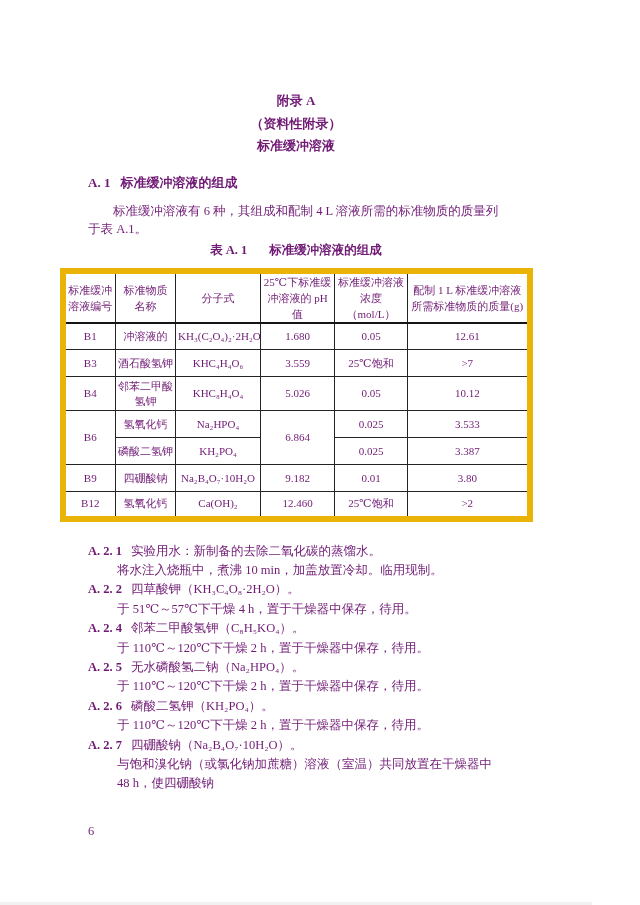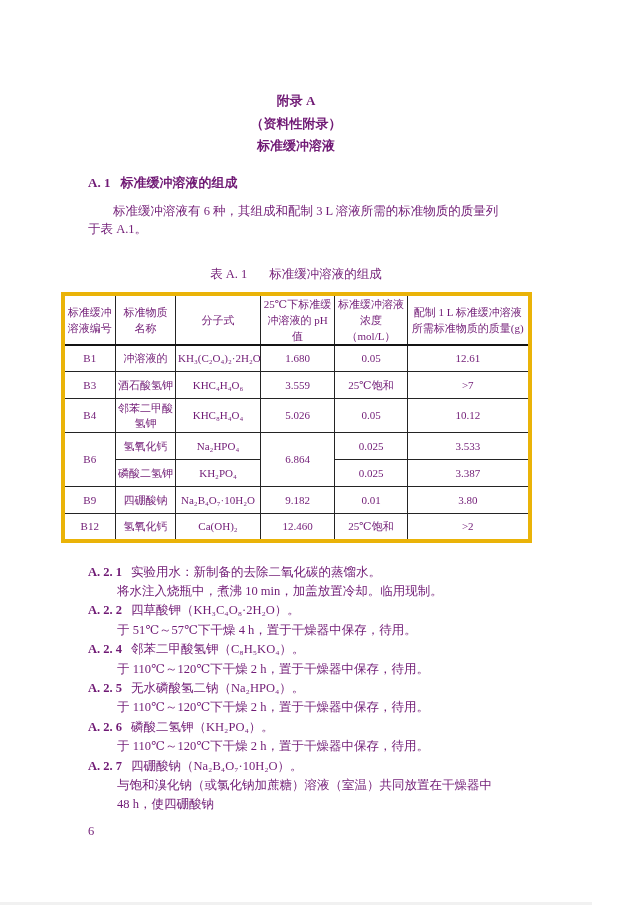--- a/index.html
+++ b/index.html
@@ -15,29 +15,29 @@
   }
   .center { text-align: center; }
 
   .appendix { padding-top: 90px; line-height: 22.5px; font-size: 13px; font-weight: bold; }
 
   .h-section { margin: 16px 88px 0 88px; font-size: 13px; font-weight: bold; line-height: 17.5px; }
   .h-section .h-label { margin-right: 10px; }
 
   .para { margin: 12px 88px 0 88px; line-height: 17.5px; text-indent: 2em; }
 
-  .tbl-caption { margin-top: 28px; font-weight: normal; line-height: 17.5px; }
+  .tbl-caption { margin-top: 4px; font-weight: bold; line-height: 17.5px; }
   .tbl-caption .cap-label { margin-right: 22px; }
 
   table.btable {
     border-collapse: collapse;
     table-layout: fixed;
     width: 467px;
     margin: 8px auto 0 auto;
-    border: 4px solid #eab308;
+    border: 6px solid #eab308;
   }
   table.btable th, table.btable td {
     border: 1px solid #242424;
     text-align: center;
     vertical-align: middle;
     padding: 0 2px;
     font-weight: normal;
   }
   table.btable thead th {
     font-size: 11px;
@@ -78,21 +78,21 @@
   <div class="appendix center">
     <div>附录 A</div>
     <div>（资料性附录）</div>
     <div>标准缓冲溶液</div>
   </div>
 
   <div class="h-section">
     <span class="h-label">A. 1</span><span>标准缓冲溶液的组成</span>
   </div>
 
-  <div class="para">标准缓冲溶液有 6 种，其组成和配制 3 L 溶液所需的标准物质的质量列于表 A.1。</div>
+  <div class="para">标准缓冲溶液有 6 种，其组成和配制 4 L 溶液所需的标准物质的质量列于表 A.1。</div>
 
   <div class="tbl-caption center">
     <span class="cap-label">表 A. 1</span><span>标准缓冲溶液的组成</span>
   </div>
 
   <table class="btable">
     <colgroup>
       <col style="width:53px">
         <col style="width:60px">
         <col style="width:85px">

